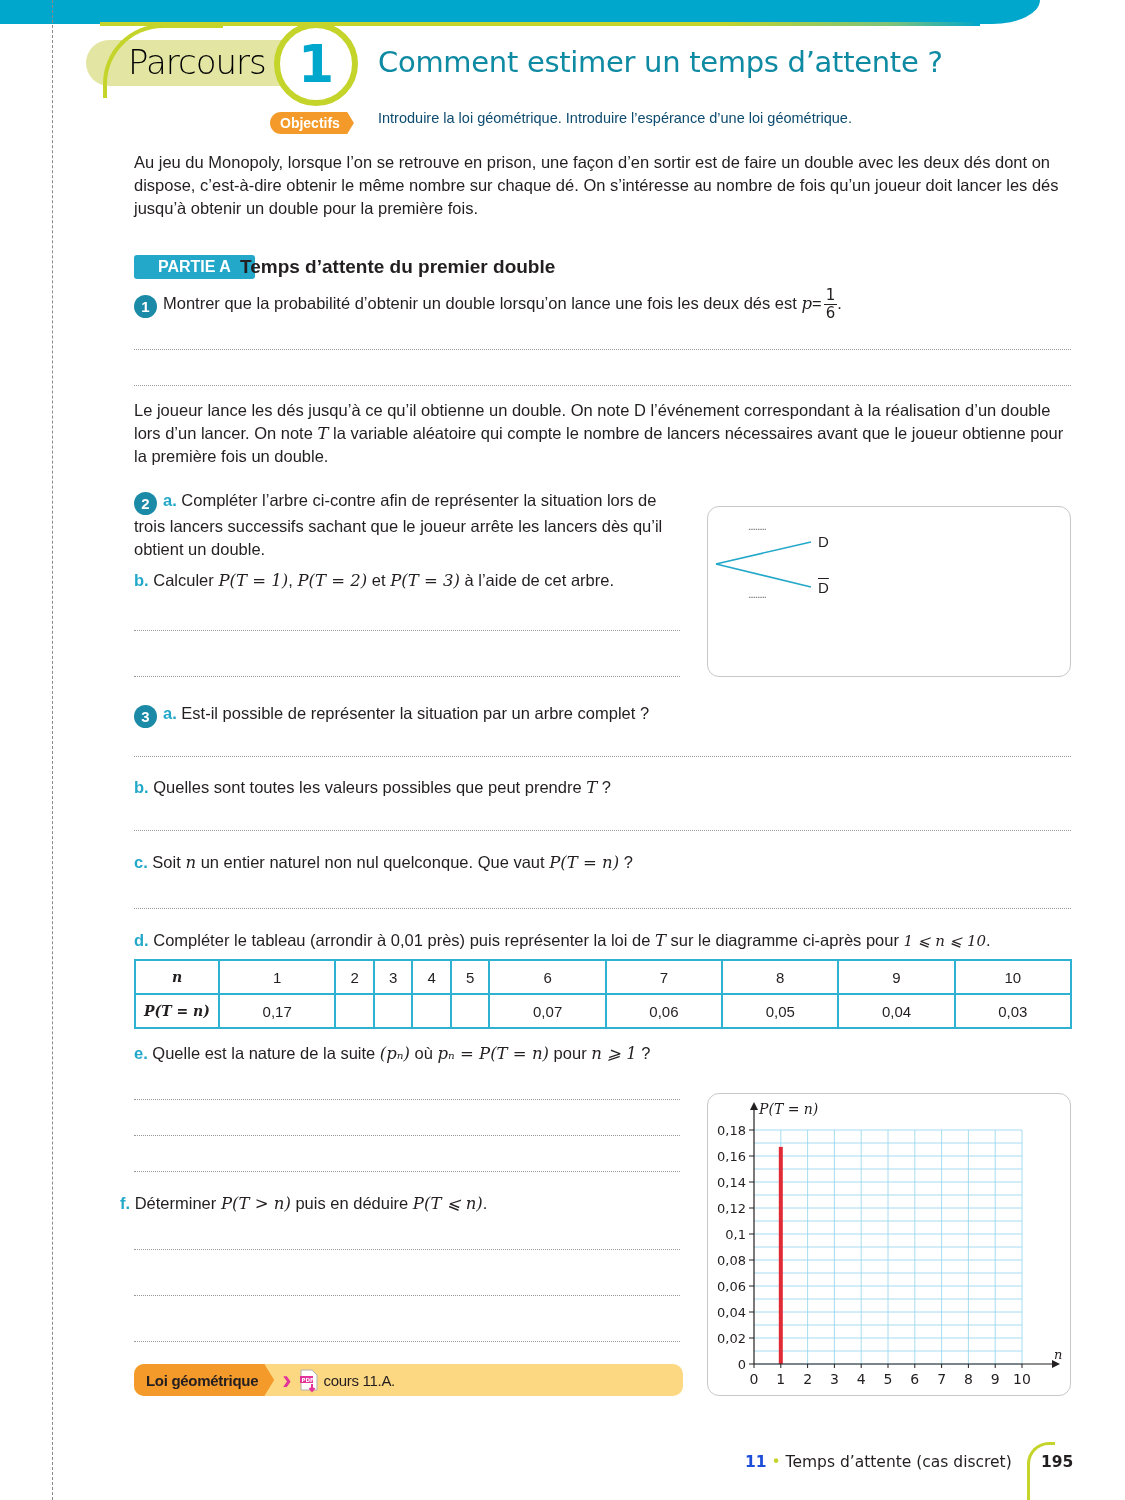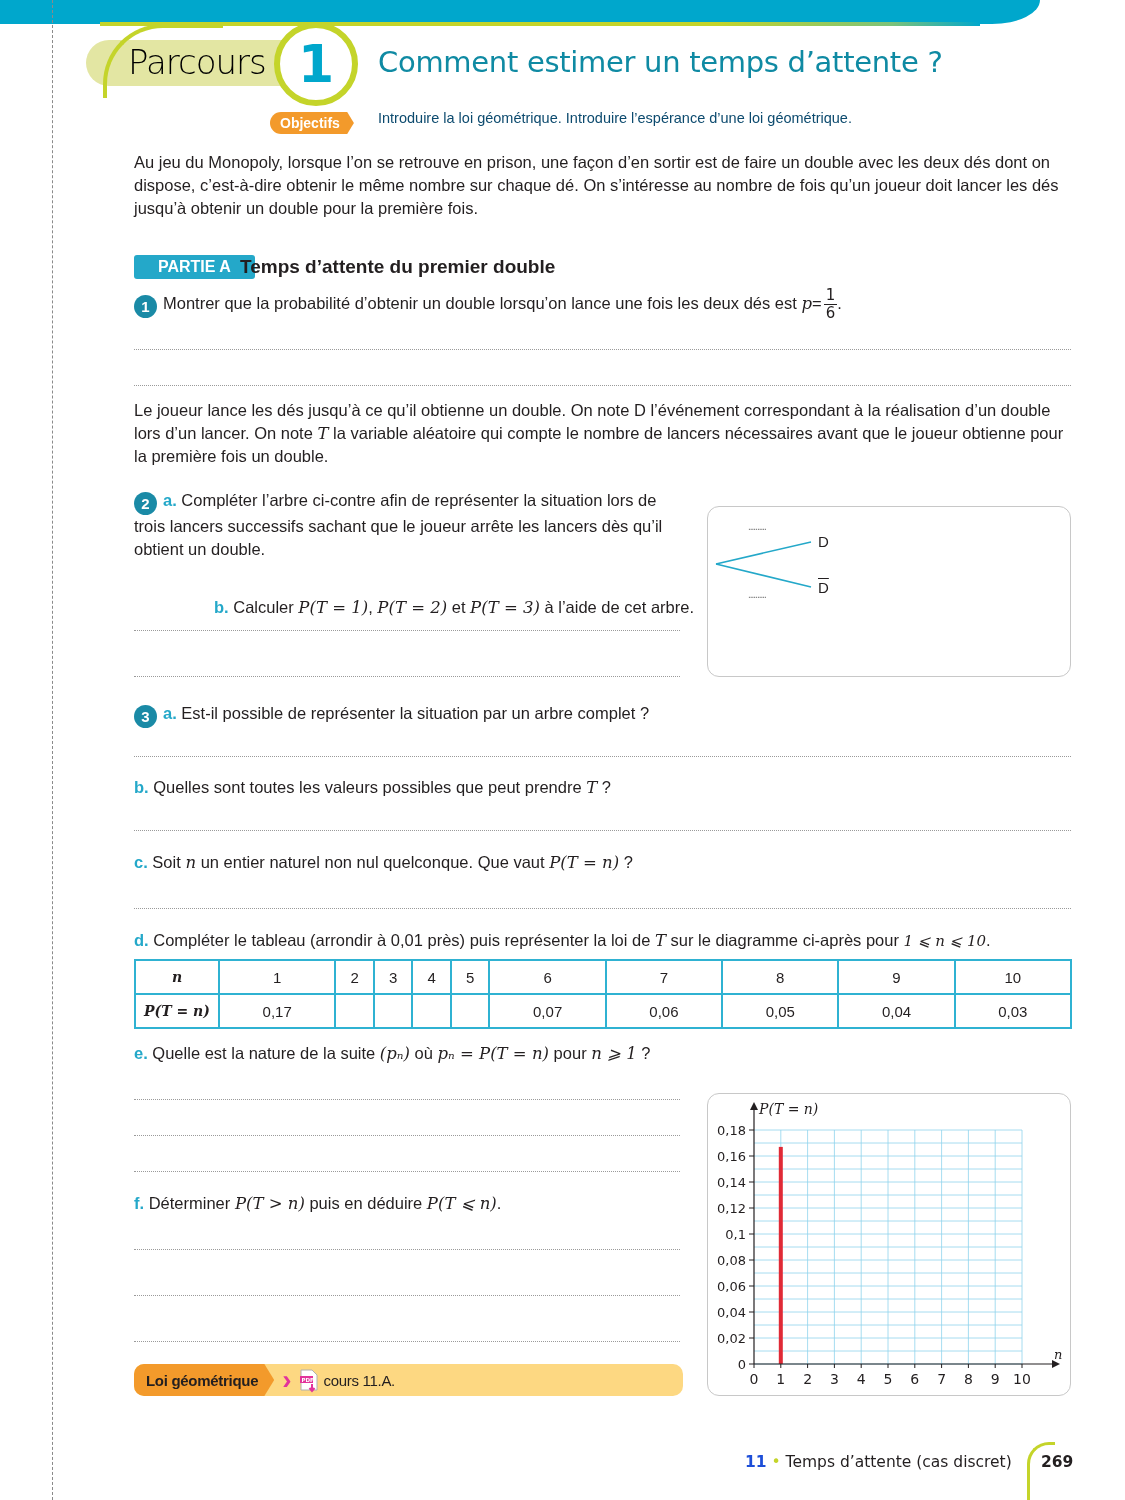--- a/index.html
+++ b/index.html
@@ -86,21 +86,21 @@
 <div class="abs dots" style="left:134px; top:385px; width:937px;"></div>
 
 <p class="abs para" style="top:399px;">
   <span>Le joueur lance les dés jusqu’à ce qu’il obtienne un double. On note D l’événement correspondant à la réalisation d’un double lors d’un lancer. On note </span><span class="math">T</span><span> la variable aléatoire qui compte le nombre de lancers nécessaires avant que le joueur obtienne pour la première fois un double.</span>
 </p>
 
 <div class="abs q" style="left:134px; top:489px; width:540px;">
   <span class="qnum">2</span><span class="sub">a.</span>
   <span>Compléter l’arbre ci-contre afin de représenter la situation lors de trois lancers successifs sachant que le joueur arrête les lancers dès qu’il obtient un double.</span>
 </div>
-<div class="abs q" style="left:134px; top:596px; width:560px;text-align:right;">
+<div class="abs q" style="left:134px; top:569px; width:560px;">
   <span class="sub">b.</span>
   <span>Calculer</span>
   <span class="math">P(T = 1)</span><span>,</span>
   <span class="math">P(T = 2)</span>
   <span>et</span>
   <span class="math">P(T = 3)</span>
   <span>à l’aide de cet arbre.</span>
 </div>
 <div class="abs dots" style="left:134px; top:630px; width:546px;"></div>
 <div class="abs dots" style="left:134px; top:676px; width:546px;"></div>
@@ -186,21 +186,21 @@
   <span>où</span>
   <span class="math">pₙ = P(T = n)</span>
   <span>pour</span>
   <span class="math">n ⩾ 1</span>
   <span>?</span>
 </div>
 <div class="abs dots" style="left:134px; top:1099px; width:546px;"></div>
 <div class="abs dots" style="left:134px; top:1135px; width:546px;"></div>
 <div class="abs dots" style="left:134px; top:1171px; width:546px;"></div>
 
-<div class="abs q" style="left:134px; top:1192px; width:560px;">
+<div class="abs q" style="left:120px; top:1192px; width:560px;">
   <span class="sub">f.</span>
   <span>Déterminer</span>
   <span class="math">P(T &gt; n)</span>
   <span>puis en déduire</span>
   <span class="math">P(T ⩽ n)</span><span>.</span>
 </div>
 <div class="abs dots" style="left:134px; top:1249px; width:546px;"></div>
 <div class="abs dots" style="left:134px; top:1295px; width:546px;"></div>
 <div class="abs dots" style="left:134px; top:1341px; width:546px;"></div>
 
@@ -309,13 +309,13 @@
   </div>
   <div style="letter-spacing:-0.3px;">cours 11.A.</div>
 </div>
 
 <div class="abs footer-chap">
   <span class="num">11</span>
   <span class="dot">•</span>
   <span>Temps d’attente (cas discret)</span>
 </div>
 <div class="abs footer-arc"></div>
-<div class="abs footer-page">269</div>
+<div class="abs footer-page">195</div>
 
 </body></html>

